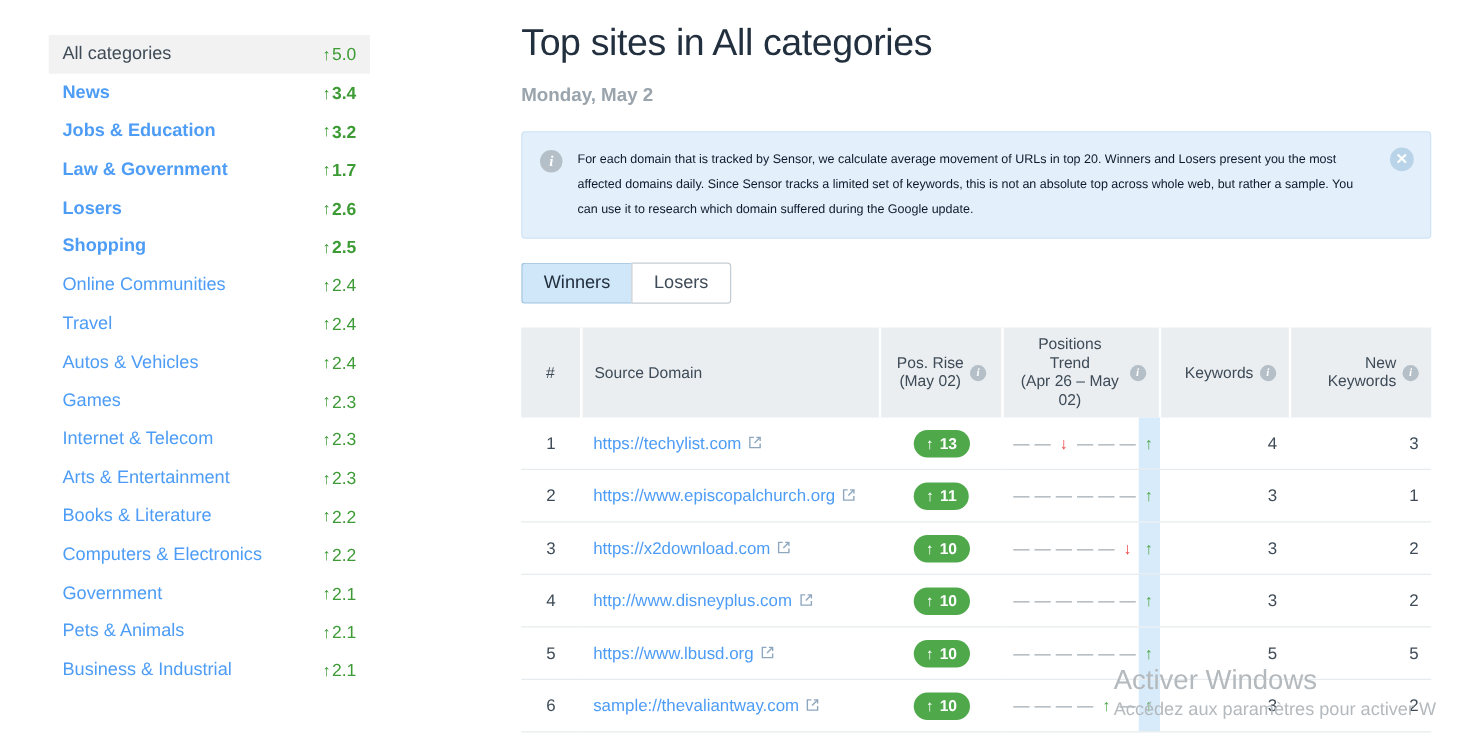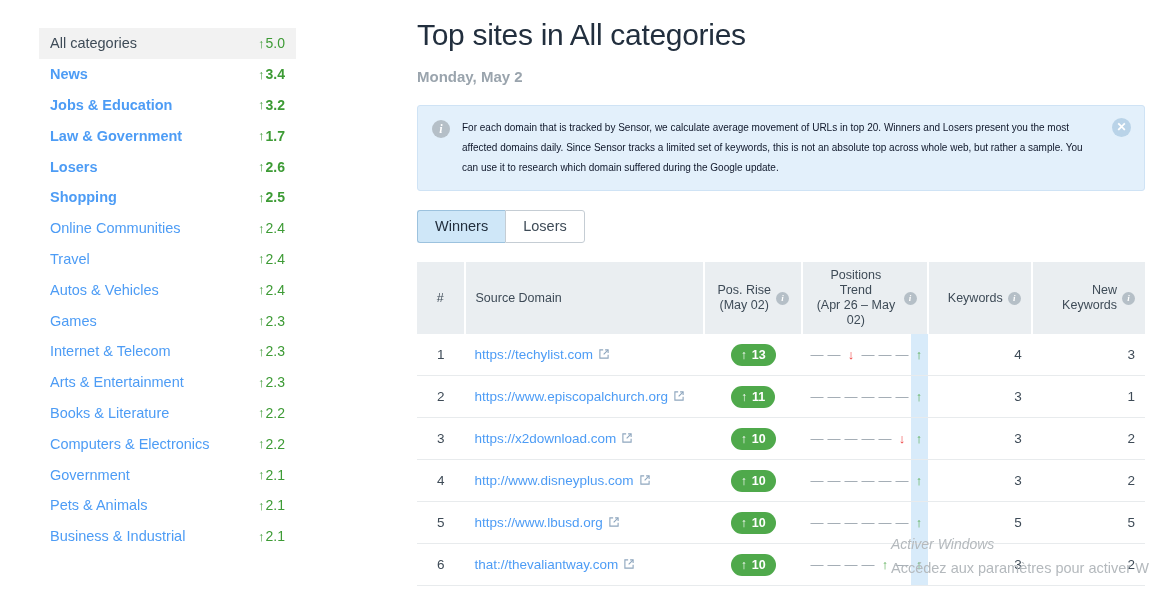--- a/index.html
+++ b/index.html
@@ -123,21 +123,21 @@
   .t-up { color: #4fa94b; font-weight: bold; }
   .t-dn { color: #ee3d3d; font-weight: bold; }
   .t-fl { color: #9aa4ad; }
   .t-fl::before { content: "—"; }
 
   
   .watermark {
     position: absolute; right: 0px; bottom: 18px; width: 280px;
     text-align: left; pointer-events: none; color: #b4b9bd; z-index: 5;
   }
-  .wm1 { font-size: 14px; line-height: 28px; font-style: italic; }
+  .wm1 { font-size: 22px; line-height: 28px; }
   .wm2 { font-size: 14.5px; line-height: 20px; white-space: nowrap; }
 </style>
 </head>
 <body>
 
 <div class="page">
 
   <aside class="sidebar">
     <ul class="cat-list" id="cat-list">
         <li class="cat-item active">
@@ -510,21 +510,21 @@
                 <span class="tcell hl">
                   <span class="t-up">↑</span>
                 </span>
               </div>
             </td>
             <td class="c-kw">5</td>
             <td class="c-nkw">5</td>
           </tr>
           <tr>
             <td class="c-num">6</td>
-            <td class="c-dom"><a class="dom-link" href="#">that://thevaliantway.com</a><span class="ext"><svg viewBox="0 0 14 14" width="12" height="12" fill="none" stroke="#8ea6be" stroke-width="1.3">
+            <td class="c-dom"><a class="dom-link" href="#">sample://thevaliantway.com</a><span class="ext"><svg viewBox="0 0 14 14" width="12" height="12" fill="none" stroke="#8ea6be" stroke-width="1.3">
                   <path d="M6 2.2H2.2v9.6h9.6V8"></path>
                   <path d="M8.3 2.2h3.5v3.5"></path>
                   <path d="M11.6 2.4L6.6 7.4"></path>
                 </svg></span></td>
             <td class="c-rise"><span class="badge">
                 <span class="arw">↑</span>
                 <span>10</span>
               </span></td>
             <td class="c-trend" style="padding: 0px;">
               <div class="trend">

